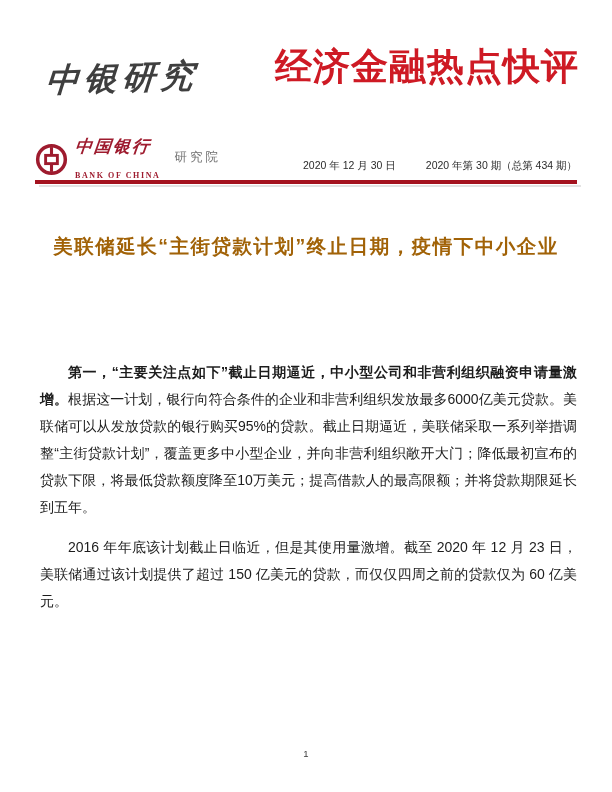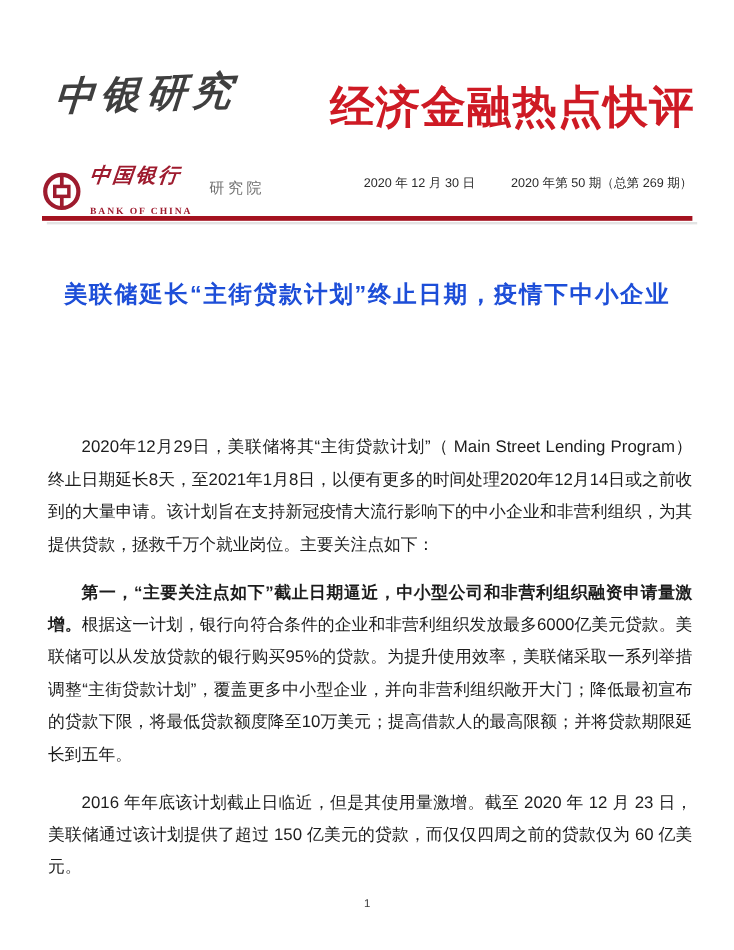--- a/index.html
+++ b/index.html
@@ -14,21 +14,21 @@
   }
   
   .brand-calligraphy{
     position:absolute;left:46px;top:56px;
     font-size:33px;font-weight:700;font-style:italic;
     color:#3f3f3f;letter-spacing:5px;
     transform:skewX(-6deg) rotate(-2deg);
     white-space:nowrap;
   }
   .masthead-title{
-    position:absolute;right:33px;top:65px;
+    position:absolute;right:33px;top:42px;
     font-size:37px;font-weight:800;
     color:#ce1a24;letter-spacing:1px;
     white-space:nowrap;
   }
   
   .logo-row{
     position:absolute;left:35px;top:138px;width:542px;height:42px;
     display:flex;align-items:center;
   }
   .boc-emblem{width:33px;height:33px;flex:0 0 auto;}
@@ -41,32 +41,32 @@
   .bank-en{
     font-family:"Liberation Serif","DejaVu Serif",serif;
     font-size:8px;font-weight:700;color:#9e1b2e;
     letter-spacing:1.6px;margin-top:17px;white-space:nowrap;
   }
   .institute{
     margin-left:14px;align-self:flex-end;padding-bottom:14px;
     font-size:12.5px;color:#707070;letter-spacing:3px;white-space:nowrap;
   }
   .meta{
-    margin-left:auto;align-self:flex-end;padding-bottom:20px;
+    margin-left:auto;align-self:flex-end;padding-bottom:7px;
     display:flex;gap:30px;
     font-size:10.5px;color:#2b2b2b;white-space:nowrap;
   }
   
   .rule-red{position:absolute;left:35px;top:180px;width:542px;height:4px;background:#a4121f;}
   .rule-shadow{position:absolute;left:39px;top:185px;width:542px;height:2px;background:#e3e3e3;}
   
   .article-title{
     position:absolute;left:35px;top:221px;width:542px;
     text-align:center;font-size:19.5px;font-weight:800;
-    line-height:51px;letter-spacing:1.5px;color:#1d4ed8;
+    line-height:51px;letter-spacing:1.5px;color:#a16207;
   }
   
   .body-text{
     position:absolute;left:40px;top:359px;width:537px;
     font-size:14px;line-height:27px;
     text-align:justify;color:#1c1c1c;
   }
   .body-text p{margin:0 0 13px 0;text-indent:2em;}
   .lead-bold{font-weight:800;}
   
@@ -90,31 +90,30 @@
       <rect x="10.3" y="12" width="11.4" height="8" fill="none" stroke="#9e1b2e" stroke-width="2.8"></rect>
       <line x1="16" y1="20" x2="16" y2="28" stroke="#9e1b2e" stroke-width="3"></line>
     </svg>
     <div class="bank-names">
       <span class="bank-cn">中国银行</span>
       <span class="bank-en">BANK OF CHINA</span>
     </div>
     <span class="institute">研究院</span>
     <div class="meta">
       <span>2020 年 12 月 30 日</span>
-      <span>2020 年第 50 期（总第 269 期）</span>
+      <span>2020 年第 30 期（总第 434 期）</span>
     </div>
   </div>
 
   <div class="rule-red"></div>
   <div class="rule-shadow"></div>
 
   <div class="article-title">
     <div>美联储延长“主街贷款计划”终止日期，疫情下中小企业</div>
   </div>
 
   <div class="body-text">
-    <p>2020年12月29日，美联储将其“主街贷款计划”（ Main Street Lending Program）终止日期延长8天，至2021年1月8日，以便有更多的时间处理2020年12月14日或之前收到的大量申请。该计划旨在支持新冠疫情大流行影响下的中小企业和非营利组织，为其提供贷款，拯救千万个就业岗位。主要关注点如下：</p>
-    <p><span class="lead-bold">第一，“主要关注点如下”截止日期逼近，中小型公司和非营利组织融资申请量激增。</span><span>根据这一计划，银行向符合条件的企业和非营利组织发放最多6000亿美元贷款。美联储可以从发放贷款的银行购买95%的贷款。为提升使用效率，美联储采取一系列举措调整“主街贷款计划”，覆盖更多中小型企业，并向非营利组织敞开大门；降低最初宣布的贷款下限，将最低贷款额度降至10万美元；提高借款人的最高限额；并将贷款期限延长到五年。</span></p>
+    <p><span class="lead-bold">第一，“主要关注点如下”截止日期逼近，中小型公司和非营利组织融资申请量激增。</span><span>根据这一计划，银行向符合条件的企业和非营利组织发放最多6000亿美元贷款。美联储可以从发放贷款的银行购买95%的贷款。截止日期逼近，美联储采取一系列举措调整“主街贷款计划”，覆盖更多中小型企业，并向非营利组织敞开大门；降低最初宣布的贷款下限，将最低贷款额度降至10万美元；提高借款人的最高限额；并将贷款期限延长到五年。</span></p>
     <p>2016 年年底该计划截止日临近，但是其使用量激增。截至 2020 年 12 月 23 日，美联储通过该计划提供了超过 150 亿美元的贷款，而仅仅四周之前的贷款仅为 60 亿美元。</p>
   </div>
 
   <div class="page-number">1</div>
 </div>
 
 </body></html>

